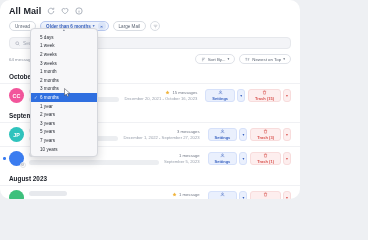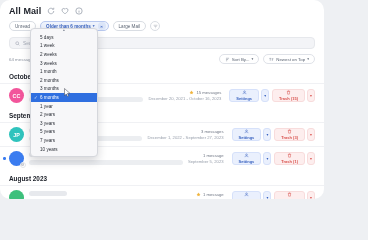--- a/index.html
+++ b/index.html
@@ -4,21 +4,21 @@
 <style>
   * { box-sizing: border-box; margin: 0; padding: 0; }
   html, body {
     width: 368px; height: 199px;
     font-family: "Liberation Sans", sans-serif;
     background: #eef0f3;
     overflow: hidden;
   }
   .app {
     position: relative;
-    width: 324px; height: 199px;
+    width: 300px; height: 199px;
     background: #ffffff;
     border-radius: 10px;
     overflow: hidden;
   }
 
   
   .header { padding: 6px 9px 0 9px; }
   .title-row { display: flex; align-items: center; gap: 5px; }
   .title { font-size: 9px; font-weight: bold; color: #20242c; letter-spacing: .1px; }
   .hicon { width: 9px; height: 9px; color: #9aa1ad; display: inline-flex; align-items: center; justify-content: center; }

